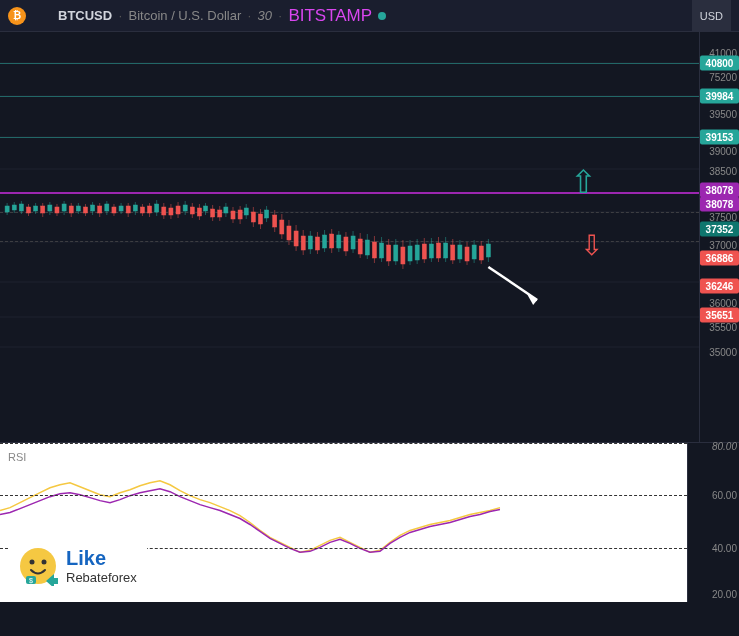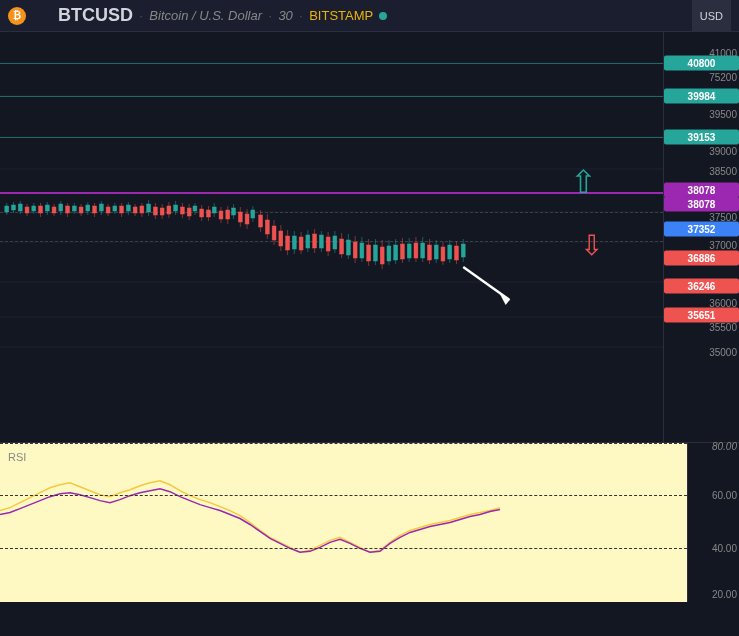--- a/index.html
+++ b/index.html
@@ -28,29 +28,29 @@
       background: #f7931a;
       border-radius: 50%;
       display: flex;
       align-items: center;
       justify-content: center;
       font-size: 10px;
       font-weight: bold;
       color: white;
     }
     #header .symbol-text {
-      font-size: 18px;
+      font-size: 13px;
       color: #d1d4dc;
       font-weight: 600;
       padding-left: 26px;
     }
     #header .sep { color: #555; font-size: 13px; }
-    #header .name-text { font-size: 13px; color: #888; font-style: italic; }
+    #header .name-text { font-size: 13px; color: #888; }
     #header .interval { font-size: 13px; color: #888; font-style: italic; }
-    #header .exchange { font-size: 13px; color: #eab308; }
+    #header .exchange { font-size: 17px; color: #d946ef; }
     #header .live-dot {
       width: 8px;
       height: 8px;
       background: #26a69a;
       border-radius: 50%;
     }
     .usd-badge {
       margin-left: auto;
       background: #2a2e3e;
       color: #d1d4dc;
@@ -65,21 +65,21 @@
       height: 410px;
       position: relative;
     }
     #chart-main {
       flex: 1;
       position: relative;
       overflow: hidden;
       background: #131722;
     }
     #price-axis {
-      width: 76px;
+      width: 40px;
       background: #131722;
       position: relative;
       border-left: 1px solid #2a2e3e;
     }
 
     
     .price-label {
       position: absolute;
       right: 2px;
       font-size: 10px;
@@ -92,21 +92,21 @@
       font-size: 10px;
       font-weight: bold;
       padding: 2px 3px;
       transform: translateY(-50%);
       color: white;
       border-radius: 2px;
     }
     .badge-green { background: #26a69a; }
     .badge-purple { background: #9c27b0; }
     .badge-red { background: #ef5350; }
-    .badge-gray { background: #3b82f6; }
+    .badge-gray { background: #0f766e; }
 
     
     .h-line {
       position: absolute;
       left: 0;
       right: 0;
       height: 1px;
       pointer-events: none;
     }
     .line-green { background: #26a69a; opacity: 0.7; }
@@ -140,21 +140,21 @@
 
     
     #rsi-container {
       display: flex;
       height: 160px;
       border-top: 1px solid #2a2e3e;
     }
     #rsi-main {
       flex: 1;
       position: relative;
-      background: #fef9c3;
+      background: #ffffff;
     }
     #rsi-axis {
       width: 52px;
       background: #131722;
       border-left: 1px solid #2a2e3e;
       position: relative;
     }
     #rsi-label {
       position: absolute;
       top: 8px;
@@ -451,20 +451,38 @@
       <polyline points="
         0,68 10,65 20,60 30,55 40,50 50,45 60,42 70,40 80,44 90,48 100,52 110,54 120,50 130,47 140,43 150,40 160,38 170,42 180,48 190,53 200,57 210,60 220,64 230,68 240,73 250,80 260,88 270,95 280,100 290,105 300,110 310,108 320,103 330,98 340,95 350,100 360,105 370,110 380,108 390,100 400,93 410,88 420,85 430,82 440,80 450,78 460,75 470,72 480,70 490,68 500,65
       " fill="none" stroke="#f5c842" stroke-width="1.5"></polyline>
 
       <polyline points="
         0,72 10,70 20,66 30,62 40,58 50,54 60,51 70,50 80,52 90,55 100,58 110,60 120,57 130,53 140,50 150,48 160,46 170,49 180,54 190,58 200,62 210,65 220,68 230,72 240,76 250,82 260,89 270,96 280,101 290,106 300,110 310,109 320,105 330,100 340,97 350,101 360,106 370,110 380,109 390,101 400,95 410,90 420,87 430,84 440,82 450,80 460,77 470,74 480,72 490,69 500,67
       " fill="none" stroke="#9c27b0" stroke-width="1.5"></polyline>
     </svg>
 
     
+    <div id="watermark">
+
+      <svg class="wm-icon" viewBox="0 0 40 40">
+        <circle cx="20" cy="20" r="18" fill="#f5c842"></circle>
+        <circle cx="14" cy="16" r="2.5" fill="#333"></circle>
+        <circle cx="26" cy="16" r="2.5" fill="#333"></circle>
+        <path d="M13 24 Q20 31 27 24" fill="none" stroke="#333" stroke-width="2" stroke-linecap="round"></path>
+
+        <rect x="8" y="30" width="10" height="8" rx="2" fill="#26a69a"></rect>
+        <text x="13" y="37" font-size="7" text-anchor="middle" fill="white">$</text>
+
+        <polygon points="28,35 36,28 36,32 40,32 40,38 36,38 36,42" fill="#26a69a"></polygon>
+      </svg>
+      <div class="wm-text">
+        <span class="wm-like">Like</span>
+        <span class="wm-sub">Rebateforex</span>
+      </div>
+    </div>
   </div>
 
   <div id="rsi-axis">
     <span class="rsi-price-label" style="top: 2%; font-style: italic;">80.00</span>
     <span class="rsi-price-label" style="top: 33%;">60.00</span>
     <span class="rsi-price-label" style="top: 66%;">40.00</span>
     <span class="rsi-price-label" style="top: 95%; text-align: right;">20.00</span>
   </div>
 </div>
 

